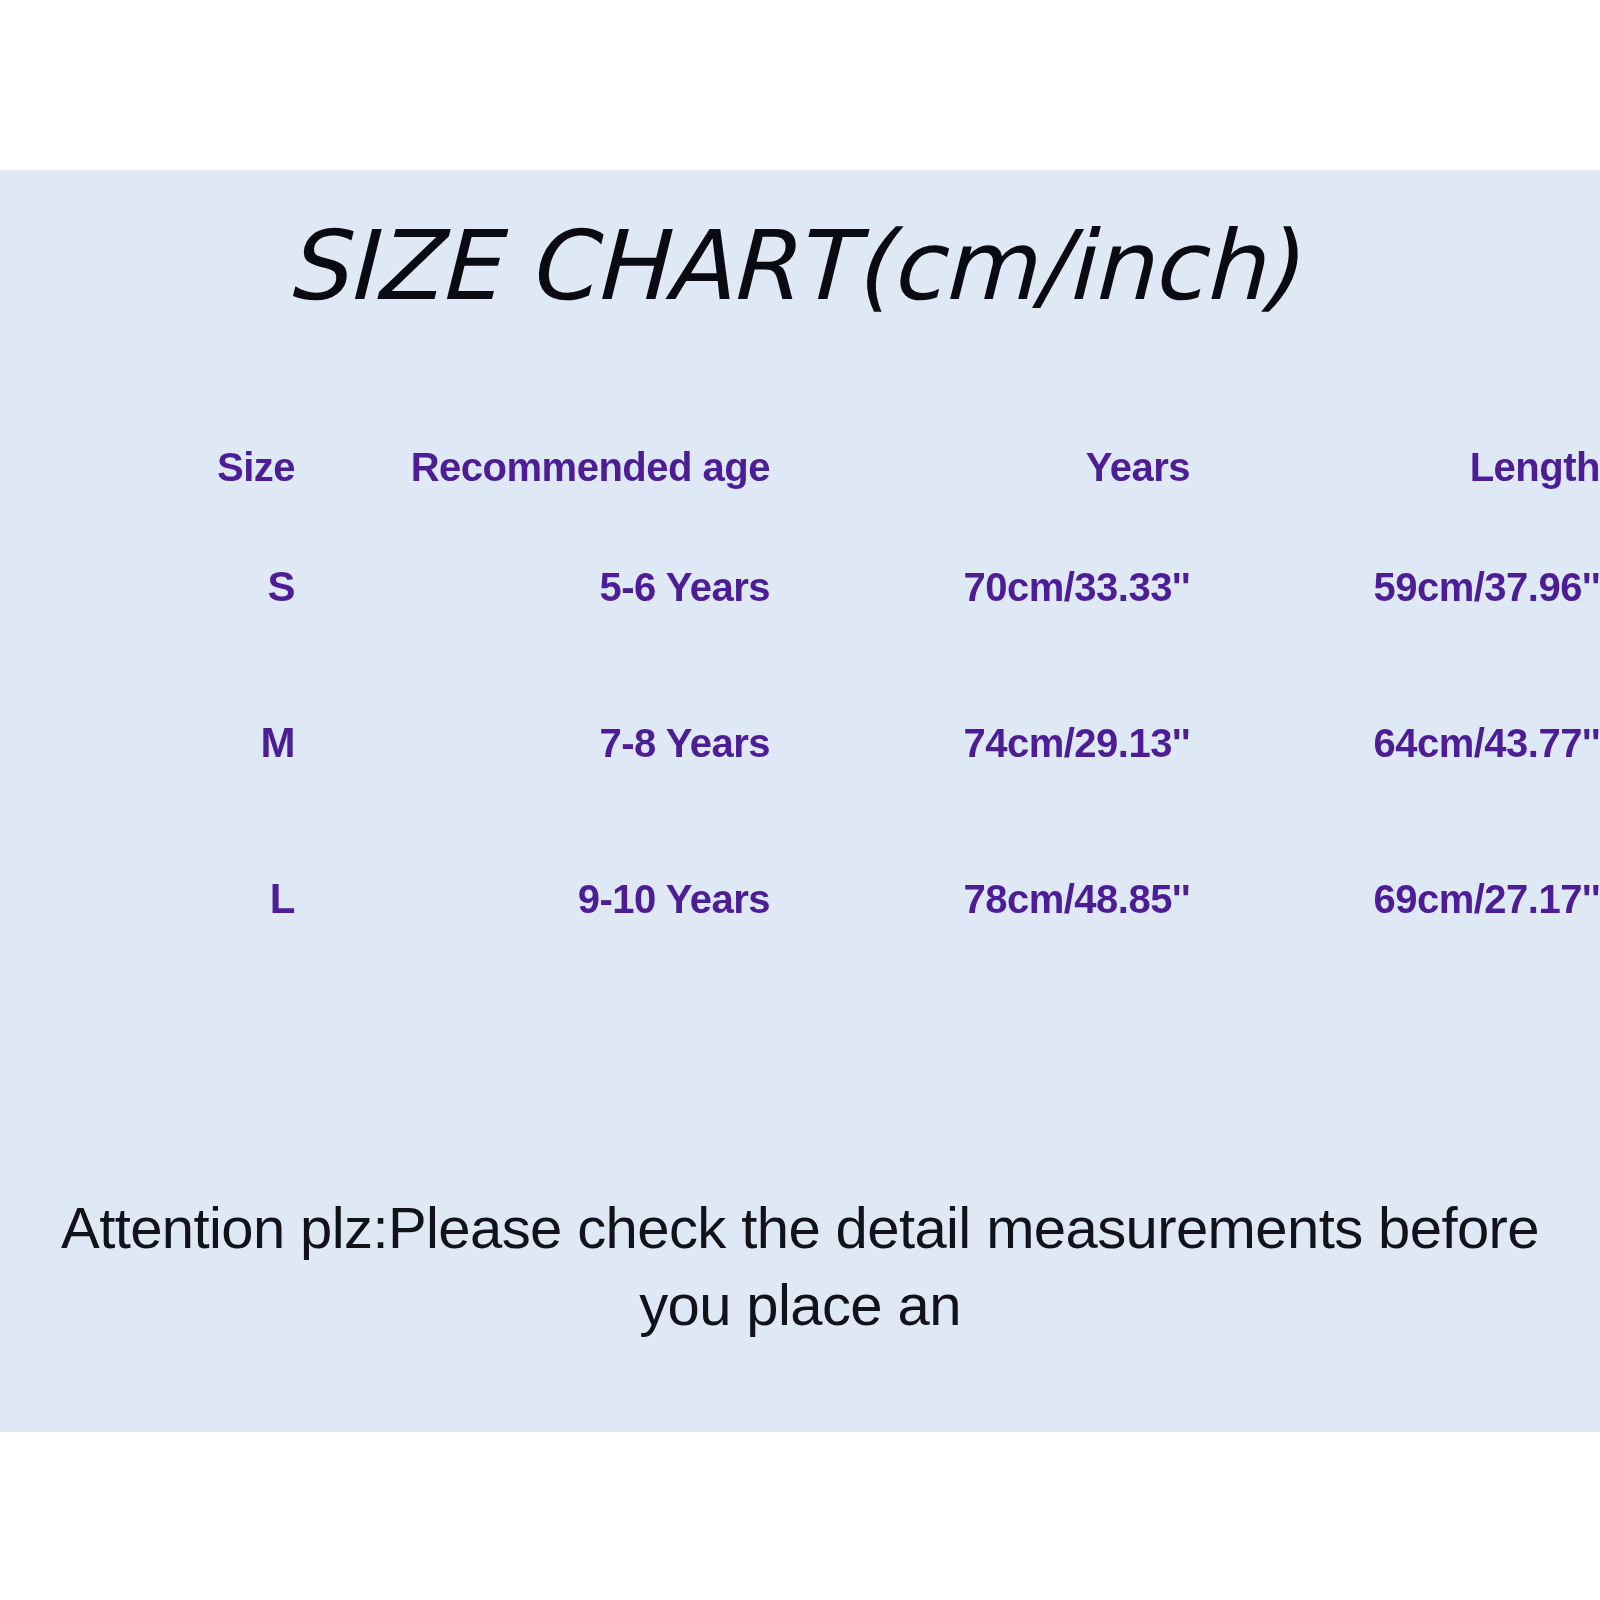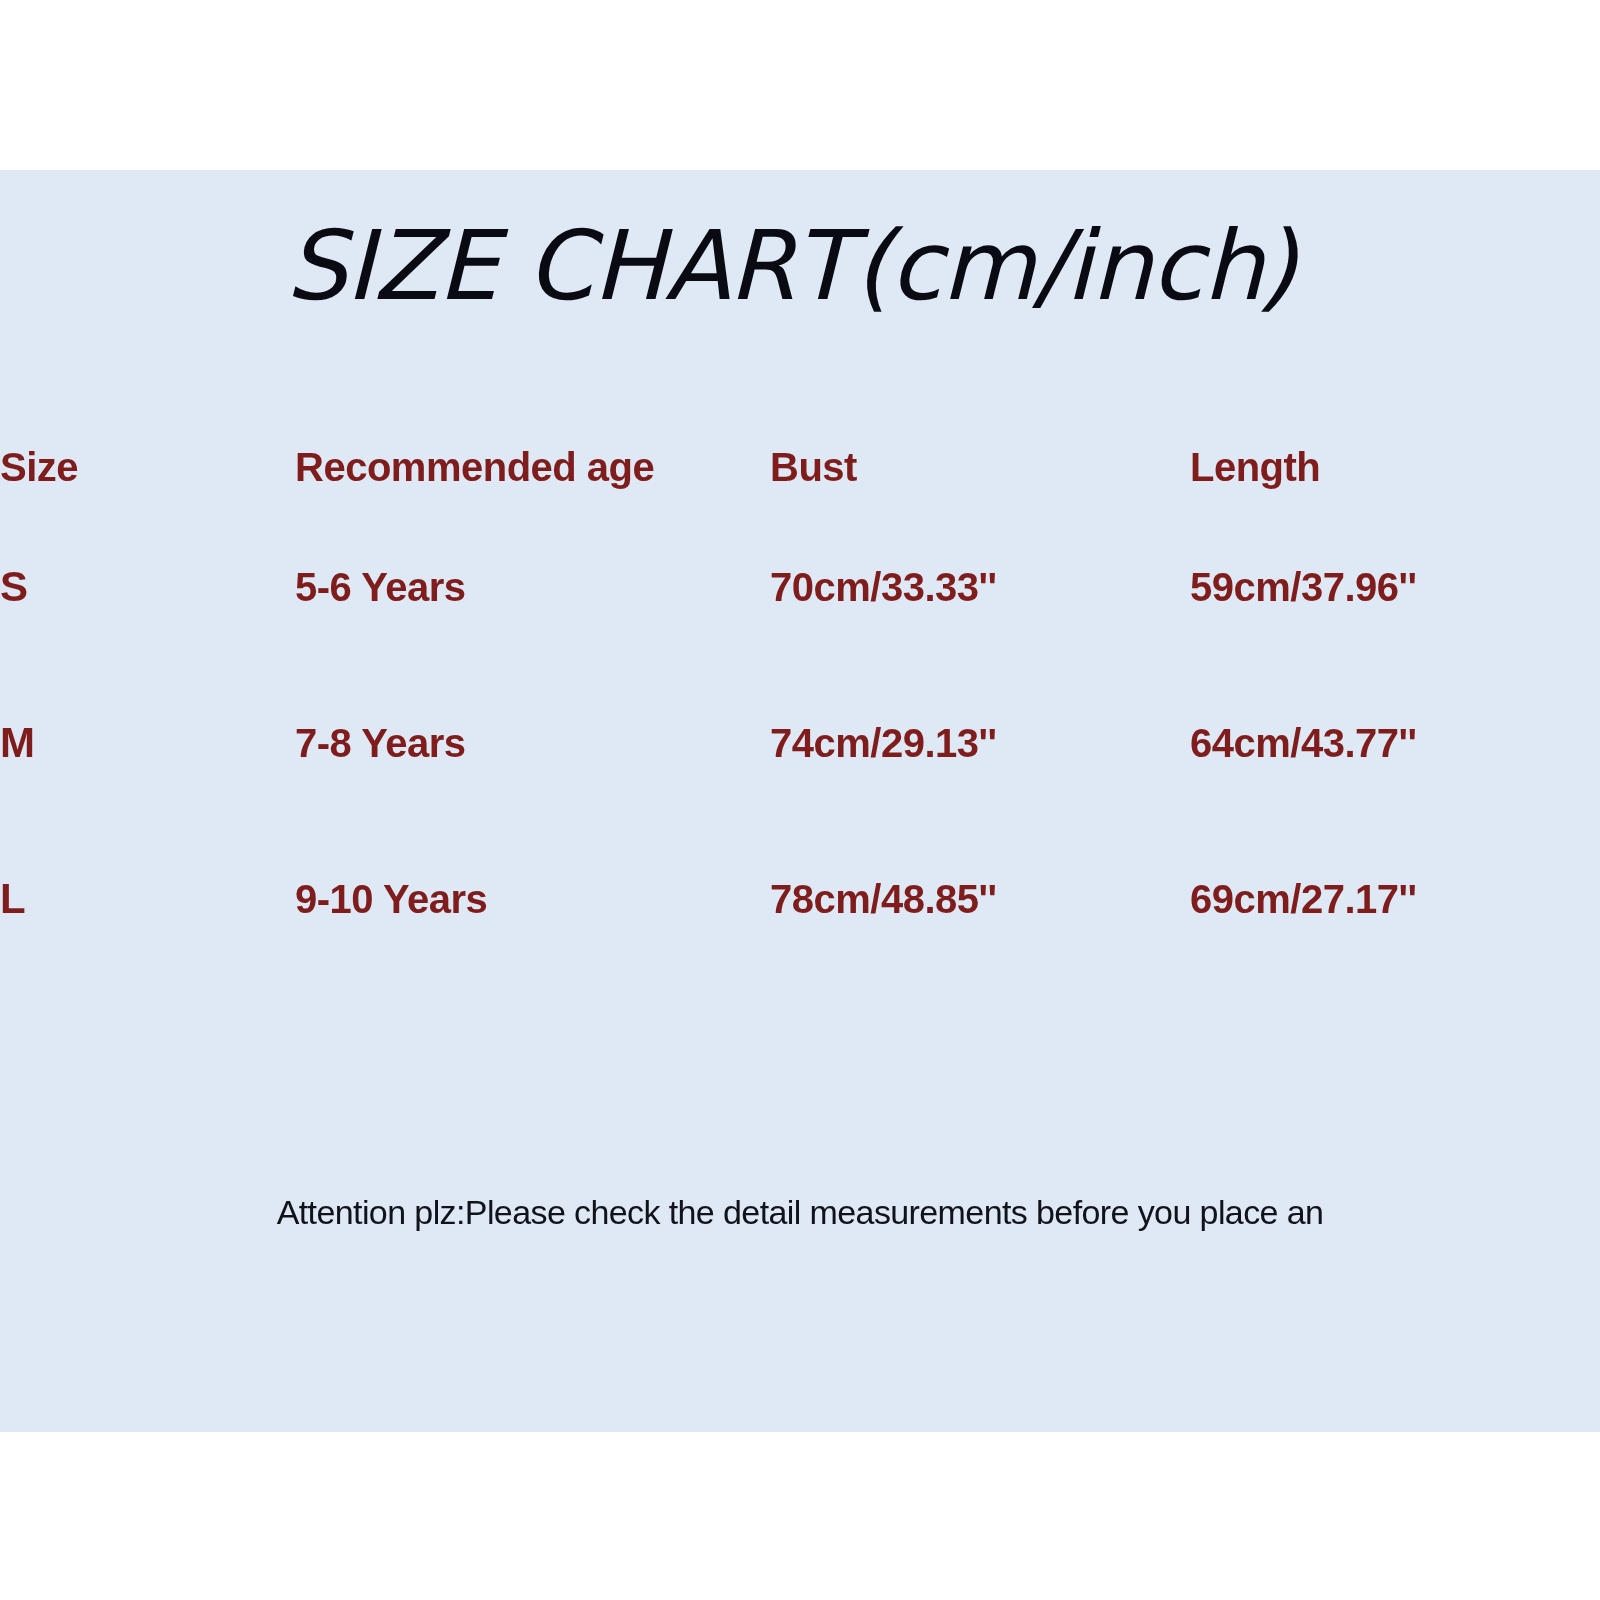--- a/index.html
+++ b/index.html
@@ -51,23 +51,23 @@
     border-collapse: collapse;
     table-layout: fixed;
   }
   .size-table col.c-size   { width: 295px; }
   .size-table col.c-age    { width: 475px; }
   .size-table col.c-bust   { width: 420px; }
   .size-table col.c-length { width: 410px; }
 
   .size-table th,
   .size-table td {
-    text-align: left;
+    text-align: right;
     vertical-align: middle;
-    color: #7f1d1d;
+    color: #4c1d95;
     font-family: "Liberation Sans", sans-serif;
     font-weight: bold;
     padding: 0;
     border: none;
   }
 
   .size-table thead th {
     height: 84px;
     font-size: 40px;
     letter-spacing: -0.5px;
@@ -84,21 +84,21 @@
 
   
   .footer-note {
     position: absolute;
     left: 38px;
     top: 1020px;
     width: 1524px;
     text-align: center;
     font-family: "Liberation Sans", sans-serif;
     font-weight: 400;
-    font-size: 34px;
+    font-size: 58px;
     line-height: 1.32;
     color: #11121a;
     letter-spacing: -0.6px;
   }
   .footer-line { display: block; }
 </style>
 </head>
 <body>
 
 <div id="size-chart-panel">
@@ -109,21 +109,21 @@
     <colgroup>
       <col class="c-size">
       <col class="c-age">
       <col class="c-bust">
       <col class="c-length">
     </colgroup>
     <thead>
       <tr>
         <th>Size</th>
         <th>Recommended age</th>
-        <th>Bust</th>
+        <th>Years</th>
         <th>Length</th>
       </tr>
     </thead>
     <tbody>
       <tr>
         <td class="cell-size">S</td>
         <td>5-6 Years</td>
         <td>70cm/33.33''</td>
         <td>59cm/37.96''</td>
       </tr>

